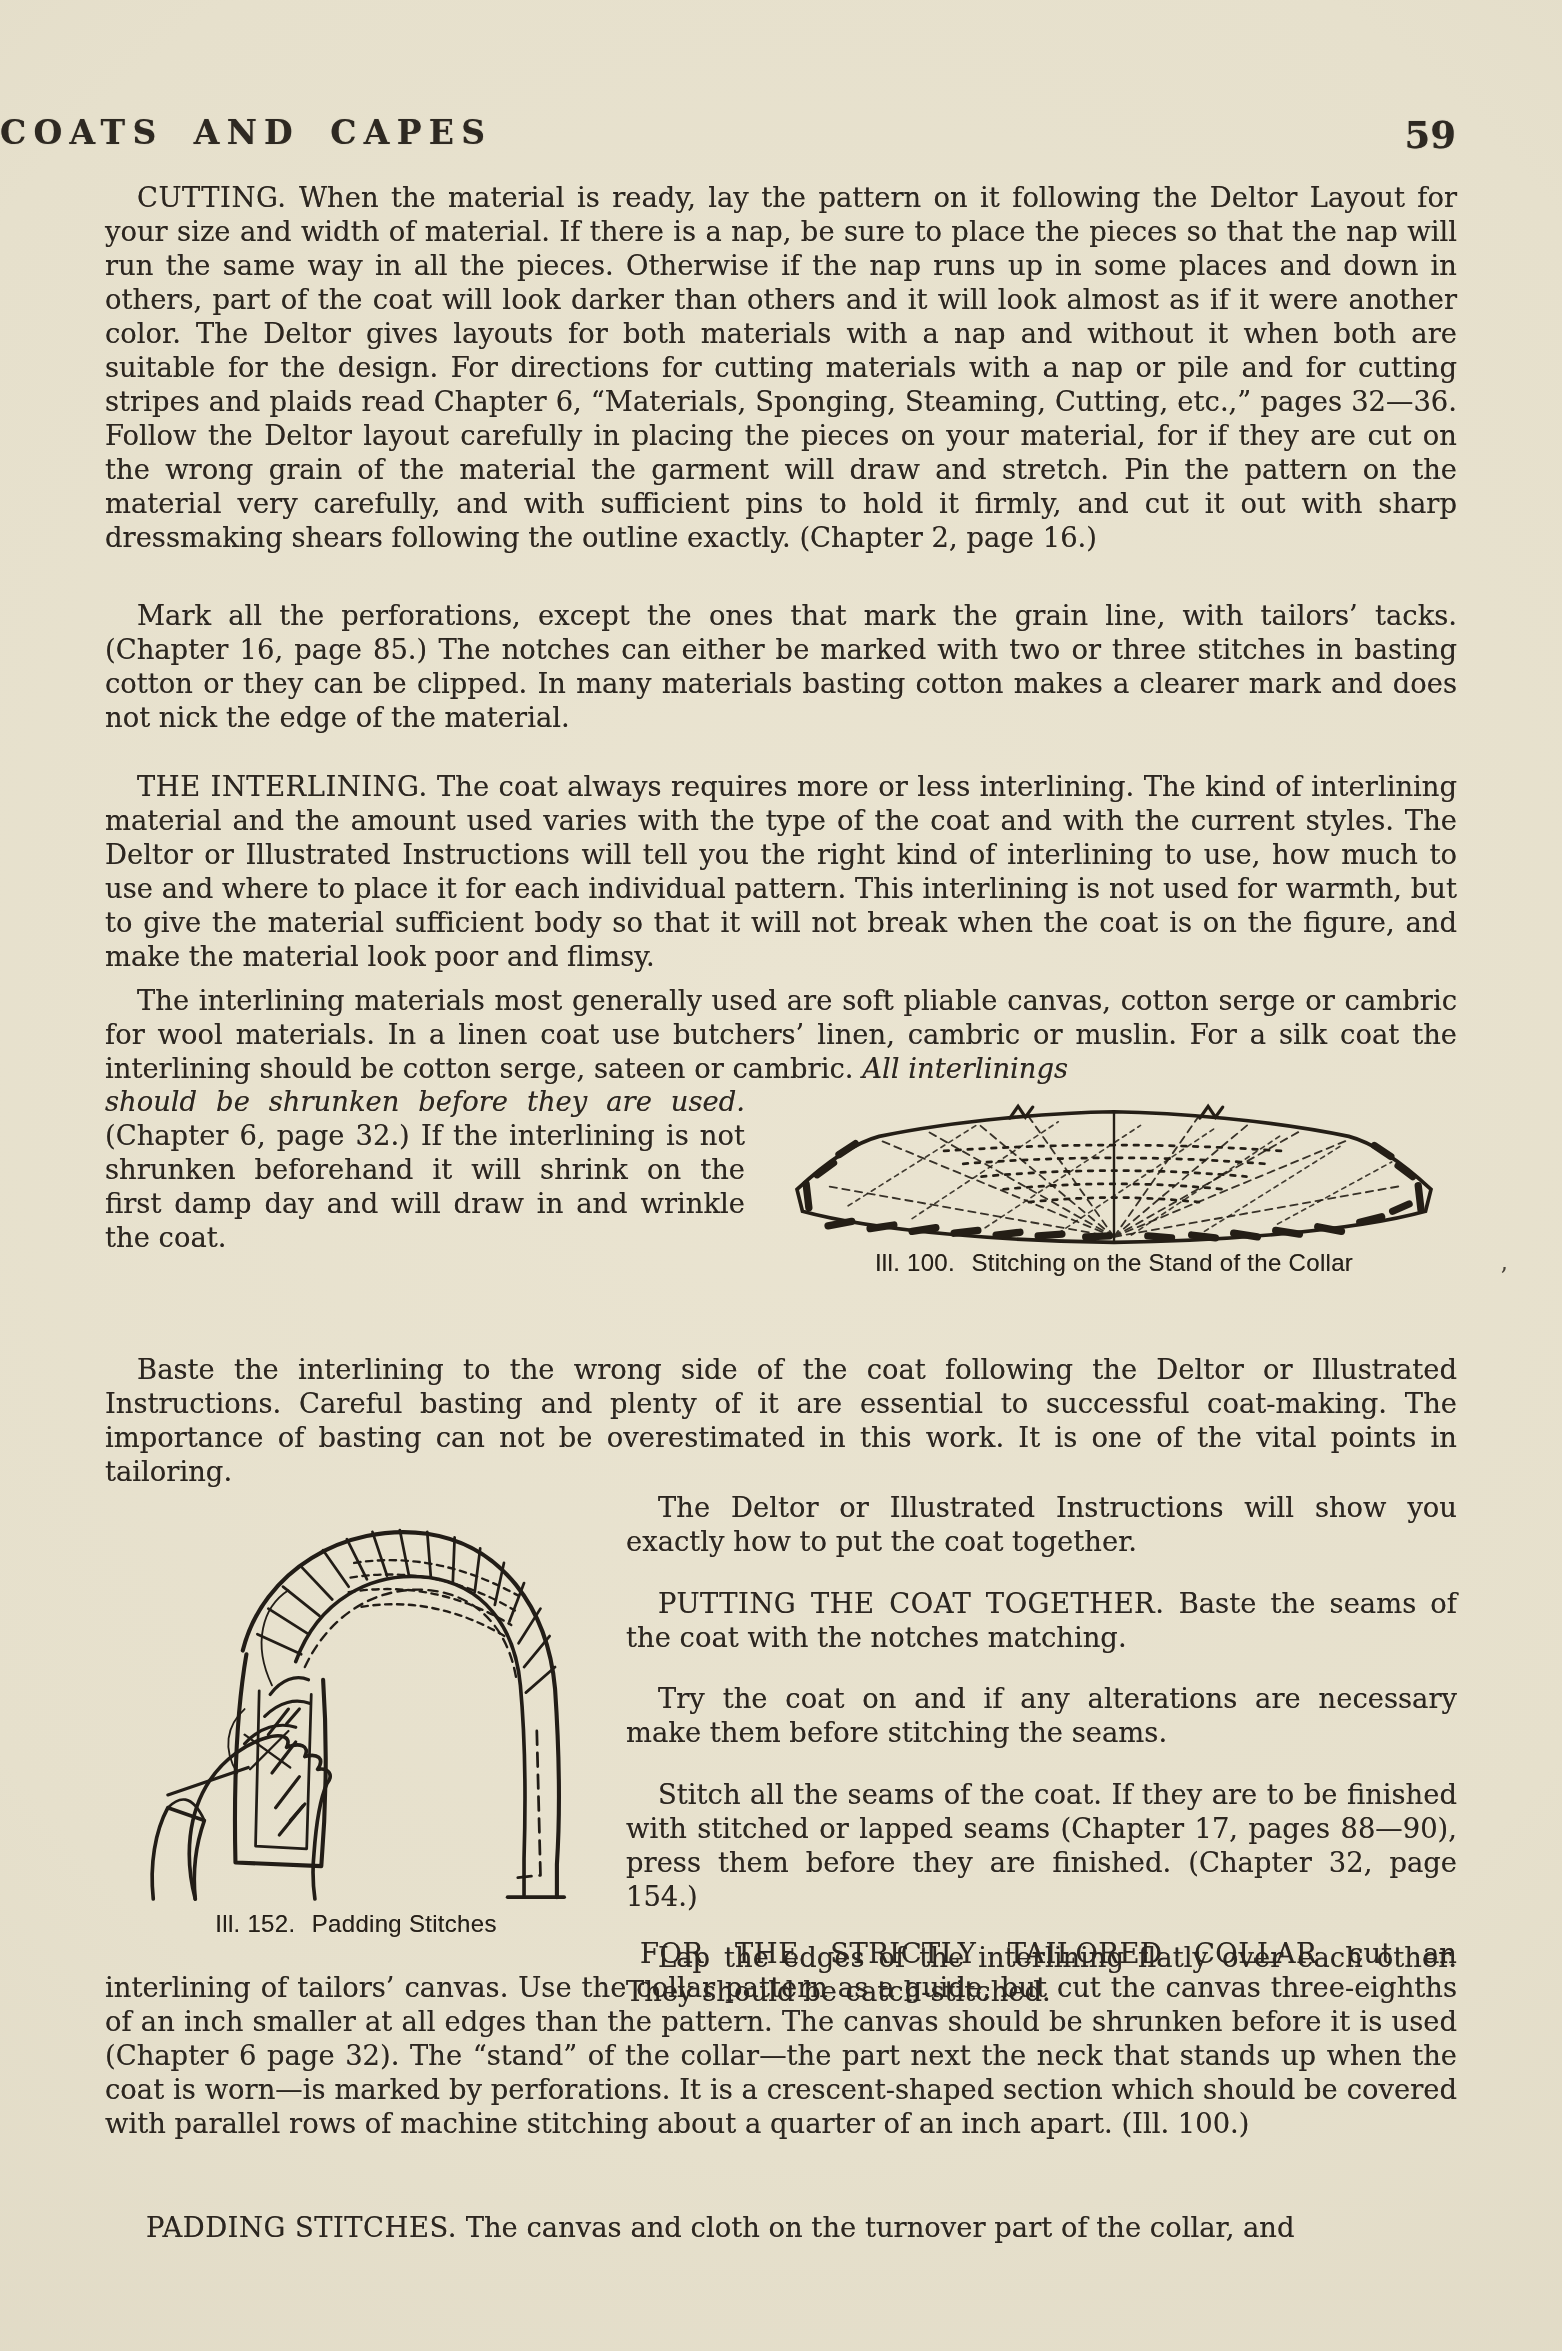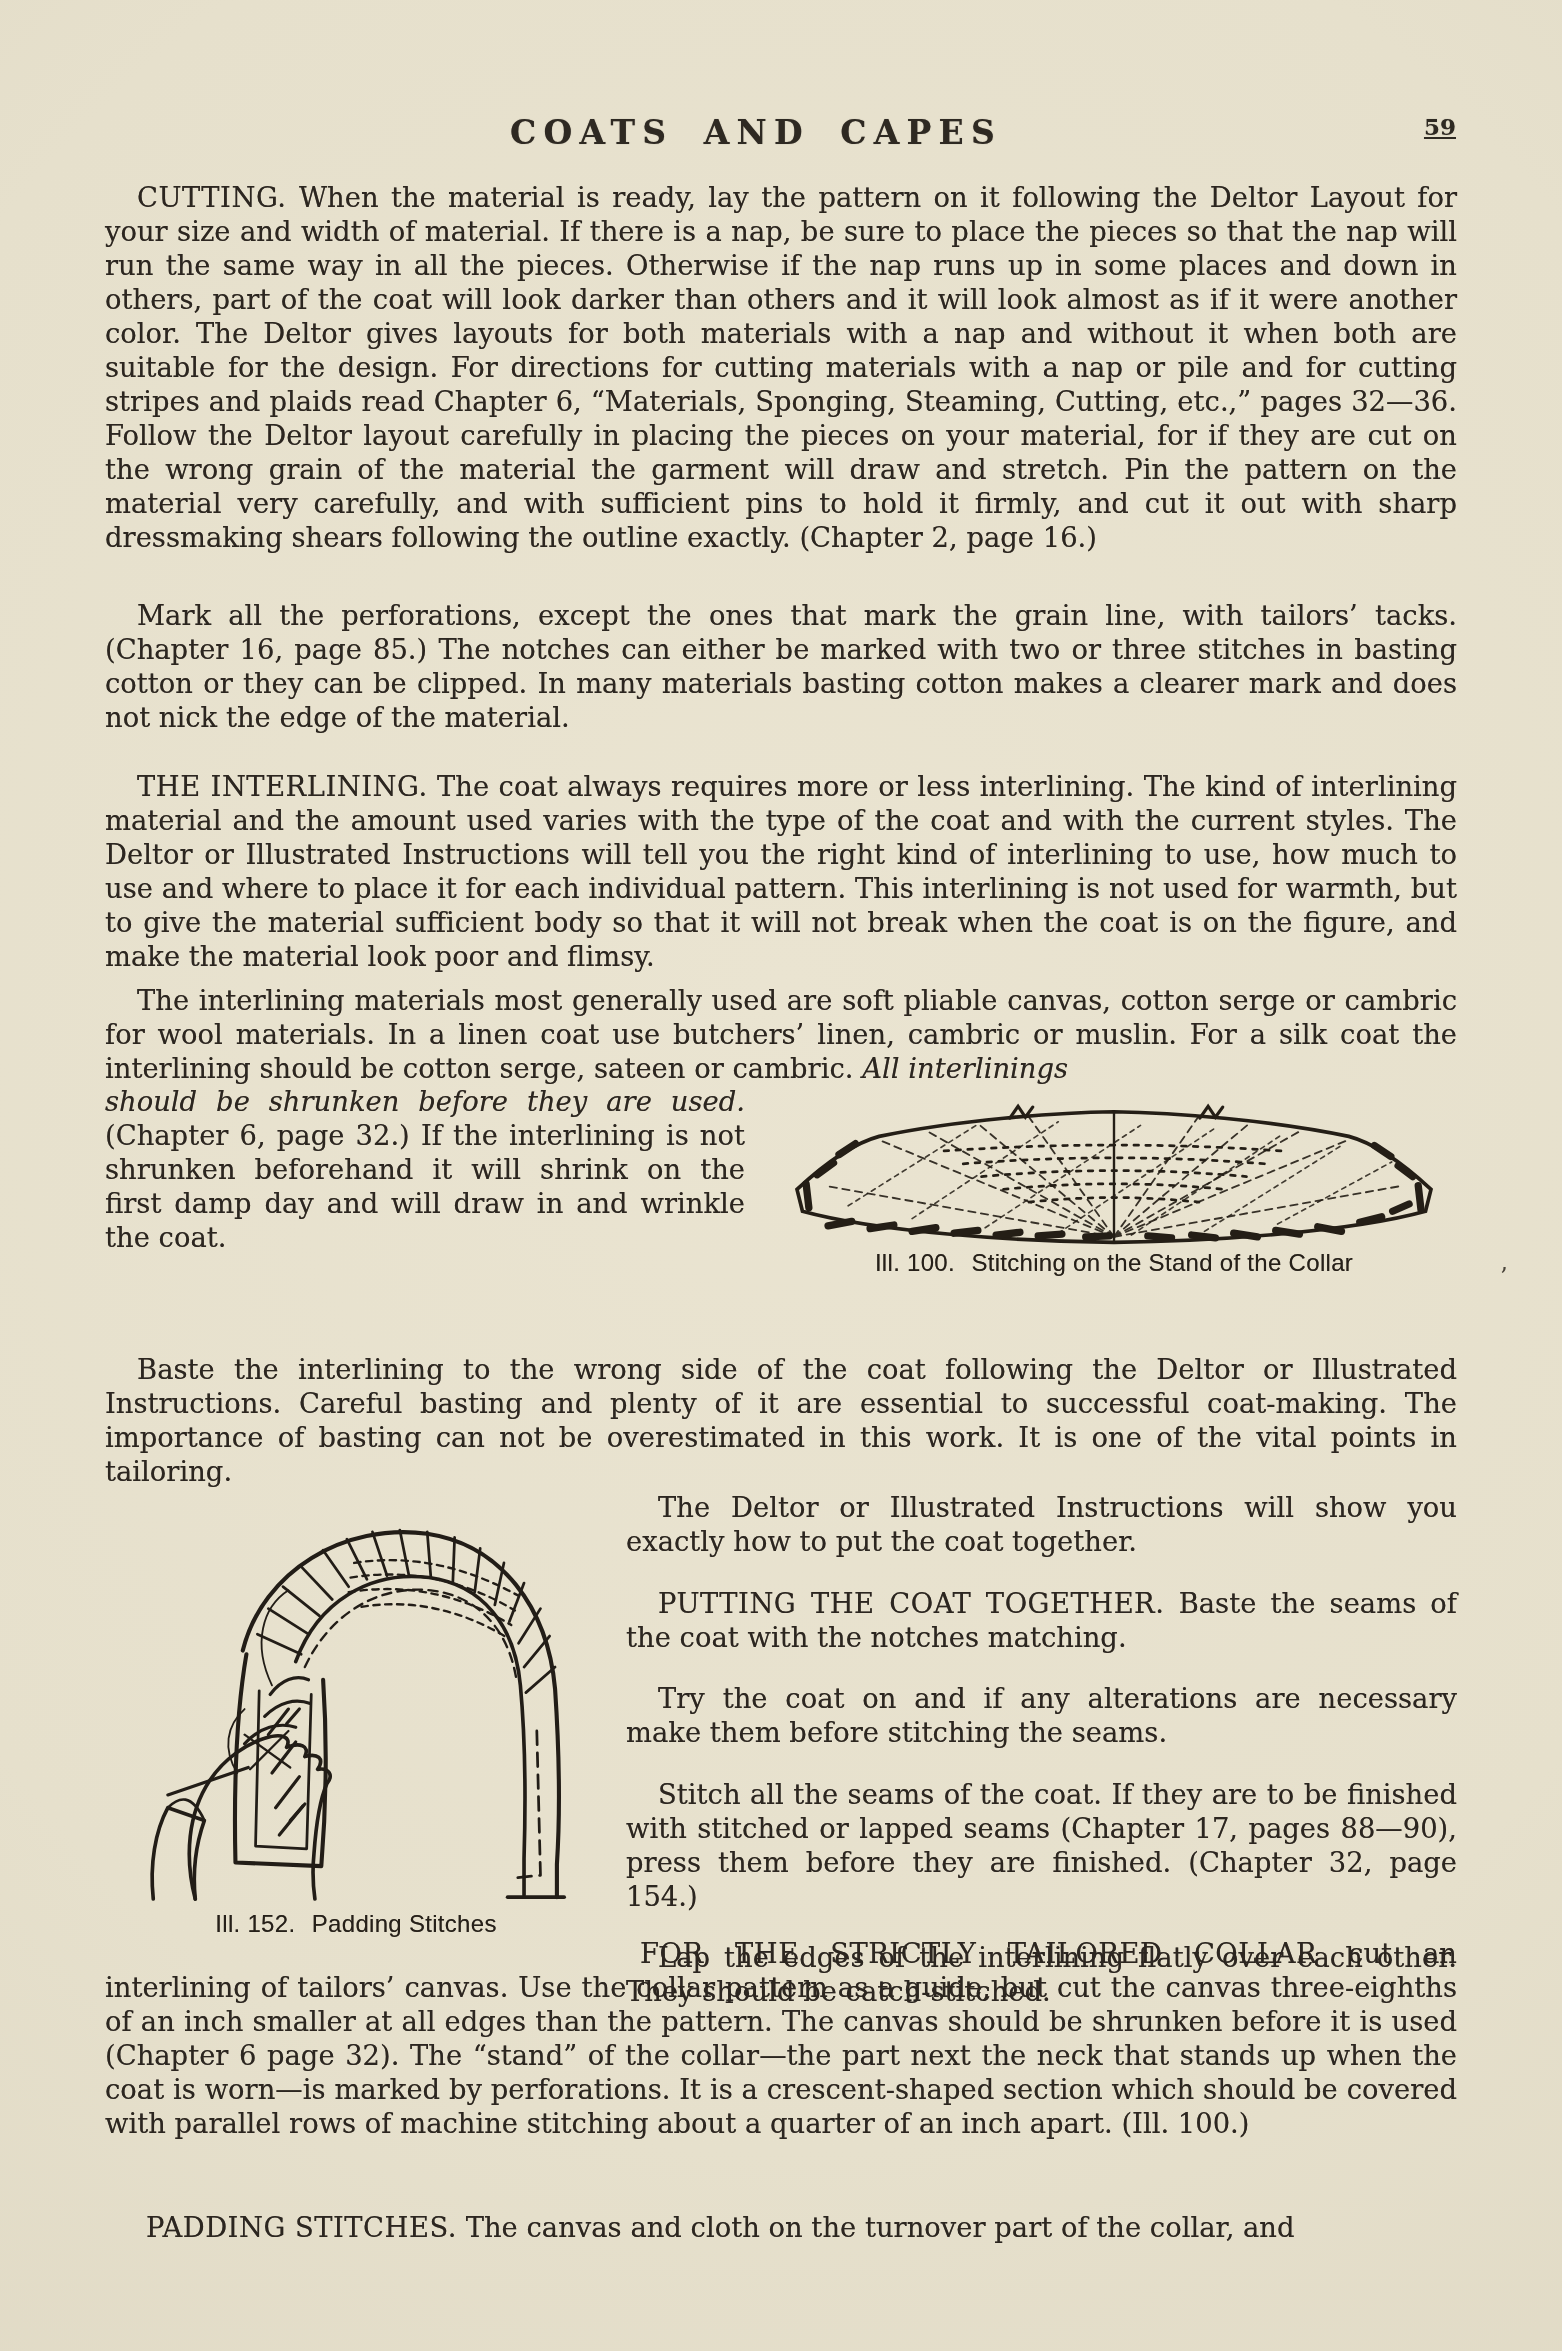--- a/index.html
+++ b/index.html
@@ -10,32 +10,31 @@
     background:
       radial-gradient(ellipse 120% 90% at 50% 42%, #eae4d1 0%, #e6e0cc 55%, #ddd6c1 100%);
     overflow:hidden;
     font-family:"DejaVu Serif","Liberation Serif",serif;
     color:#2c2620;
   }
   .abs{position:absolute;}
   
   .running-head{
     top:113px;left:0;width:1512px;
-    text-align:center;
+    text-align:left;
     font-size:33px;font-weight:bold;
     letter-spacing:0.22em;word-spacing:0.35em;
     color:#2e2922;
     text-shadow:0 0 0.9px rgba(46,41,34,.45);
   }
   .page-number{
     top:113px;right:106px;
-    font-size:23px;font-weight:bold;
+    font-size:37px;font-weight:bold;
     color:#2e2922;
     text-shadow:0 0 0.9px rgba(46,41,34,.45);
-    text-decoration:underline;
   }
   
   .para{
     left:105px;width:1352px;
     font-size:27.4px;line-height:34px;
     text-align:justify;
     text-shadow:0 0 0.5px rgba(44,38,32,.55);
   }
   .indent{text-indent:32px;}
   .shead{letter-spacing:0.5px;}

